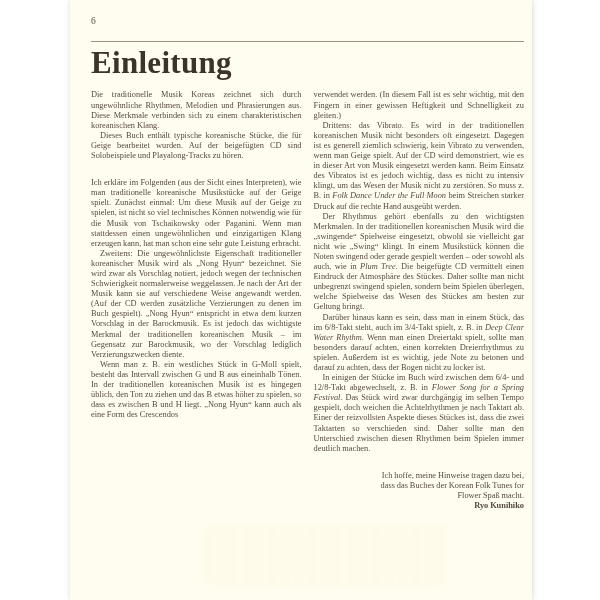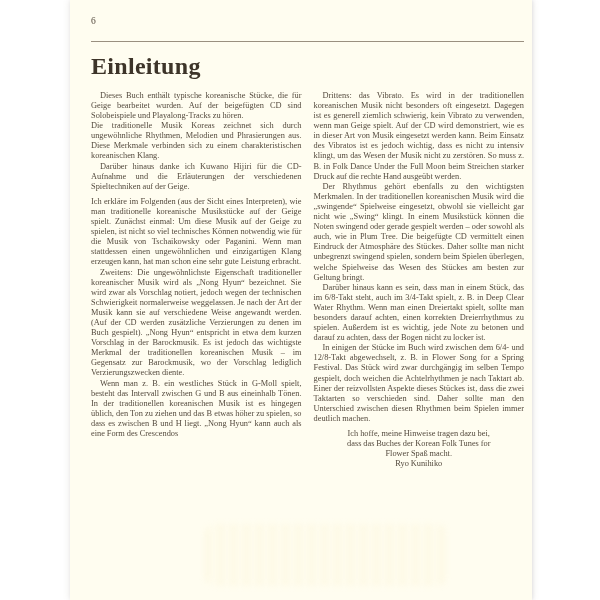--- a/index.html
+++ b/index.html
@@ -23,40 +23,40 @@
     padding:16px 8px 0 21px;
   }
   .page-number{
     font-size:9.5px;color:var(--body-text);line-height:10px;
   }
   .title-rule{
     border:none;border-top:1px solid var(--rule);
     margin:15px 0 0 0;height:0;
   }
   .title{
-    margin:12px 0 0 0;
-    font-size:24px;font-weight:bold;color:var(--title-text);
+    margin:4px 0 0 0;
+    font-size:31px;font-weight:bold;color:var(--title-text);
     letter-spacing:.3px;line-height:1.08;
   }
   .columns{
     display:flex;gap:12px;margin-top:11px;
   }
   .col{flex:1;min-width:0;}
   .para{
     margin:0;
     font-size:8.35px;line-height:10.1px;
     color:var(--body-text);
     text-align:justify;
     word-spacing:-0.2px;
   }
   .para.indent{text-indent:9px;}
-  .para.space-before{margin-top:5px;}
-  .para.left{text-align:center;}
-  .it{}
-  .bd{font-weight:normal;}
+  .para.space-before{margin-top:17px;}
+  .para.left{text-align:right;}
+  .it{font-style:italic;}
+  .bd{font-weight:bold;}
   .bleed{
     position:absolute;left:135px;top:524px;width:242px;height:62px;
     background:
       repeating-linear-gradient(90deg,
         rgba(242,224,160,.30) 0 5px,
         rgba(252,244,210,.10) 5px 13px);
     filter:blur(3px);
     opacity:.55;
     border-radius:10px;
     pointer-events:none;
@@ -64,28 +64,28 @@
 </style>
 </head>
 <body>
 
 <div class="page">
   <div class="page-number">6</div>
   <hr class="title-rule">
   <h1 class="title">Einleitung</h1>
   <div class="columns">
     <div class="col" id="col-left">
+        <p class="para"><span>Die traditionelle Musik Koreas zeichnet sich durch ungewöhnliche Rhythmen, Melodien und Phrasierungen aus. Diese Merkmale verbinden sich zu einem charakteristischen koreanischen Klang.</span></p>
         <p class="para indent"><span>Dieses Buch enthält typische koreanische Stücke, die für Geige bearbeitet wurden. Auf der beigefügten CD sind Solobeispiele und Playalong-Tracks zu hören.</span></p>
-        <p class="para"><span>Die traditionelle Musik Koreas zeichnet sich durch ungewöhnliche Rhythmen, Melodien und Phrasierungen aus. Diese Merkmale verbinden sich zu einem charakteristischen koreanischen Klang.</span></p>
-        <p class="para indent"><span>Darüber hinaus danke ich Kuwano Hijiri für die CD-Aufnahme und die Erläuterungen der verschiedenen Spieltechniken auf der Geige.</span></p>
         <p class="para space-before"><span>Ich erkläre im Folgenden (aus der Sicht eines Interpreten), wie man traditionelle koreanische Musikstücke auf der Geige spielt. Zunächst einmal: Um diese Musik auf der Geige zu spielen, ist nicht so viel technisches Können notwendig wie für die Musik von Tschaikowsky oder Paganini. Wenn man stattdessen einen ungewöhnlichen und einzigartigen Klang erzeugen kann, hat man schon eine sehr gute Leistung erbracht.</span></p>
         <p class="para indent"><span>Zweitens: Die ungewöhnlichste Eigenschaft traditioneller koreanischer Musik wird als „Nong Hyun“ bezeichnet. Sie wird zwar als Vorschlag notiert, jedoch wegen der technischen Schwierigkeit normalerweise weggelassen. Je nach der Art der Musik kann sie auf verschiedene Weise angewandt werden. (Auf der CD werden zusätzliche Verzierungen zu denen im Buch gespielt). „Nong Hyun“ entspricht in etwa dem kurzen Vorschlag in der Barockmusik. Es ist jedoch das wichtigste Merkmal der traditionellen koreanischen Musik – im Gegensatz zur Barockmusik, wo der Vorschlag lediglich Verzierungszwecken diente.</span></p>
         <p class="para indent"><span>Wenn man z. B. ein westliches Stück in G-Moll spielt, besteht das Intervall zwischen G und B aus eineinhalb Tönen. In der traditionellen koreanischen Musik ist es hingegen üblich, den Ton zu ziehen und das B etwas höher zu spielen, so dass es zwischen B und H liegt. „Nong Hyun“ kann auch als eine Form des Crescendos</span></p>
       </div>
     <div class="col" id="col-right">
+        <p class="para"><span>verwendet werden. (In diesem Fall ist es sehr wichtig, mit den Fingern in einer gewissen Heftigkeit und Schnelligkeit zu gleiten.)</span></p>
         <p class="para indent"><span>Drittens: das Vibrato. Es wird in der traditionellen koreanischen Musik nicht besonders oft eingesetzt. Dagegen ist es generell ziemlich schwierig, kein Vibrato zu verwenden, wenn man Geige spielt. Auf der CD wird demonstriert, wie es in dieser Art von Musik eingesetzt werden kann. Beim Einsatz des Vibratos ist es jedoch wichtig, dass es nicht zu intensiv klingt, um das Wesen der Musik nicht zu zerstören. So muss z. B. in </span><span class="it">Folk Dance Under the Full Moon</span><span> beim Streichen starker Druck auf die rechte Hand ausgeübt werden.</span></p>
         <p class="para indent"><span>Der Rhythmus gehört ebenfalls zu den wichtigsten Merkmalen. In der traditionellen koreanischen Musik wird die „swingende“ Spielweise eingesetzt, obwohl sie vielleicht gar nicht wie „Swing“ klingt. In einem Musikstück können die Noten swingend oder gerade gespielt werden – oder sowohl als auch, wie in </span><span class="it">Plum Tree</span><span>. Die beigefügte CD vermittelt einen Eindruck der Atmosphäre des Stückes. Daher sollte man nicht unbegrenzt swingend spielen, sondern beim Spielen überlegen, welche Spielweise das Wesen des Stückes am besten zur Geltung bringt.</span></p>
         <p class="para indent"><span>Darüber hinaus kann es sein, dass man in einem Stück, das im 6/8-Takt steht, auch im 3/4-Takt spielt, z. B. in </span><span class="it">Deep Clear Water Rhythm</span><span>. Wenn man einen Dreiertakt spielt, sollte man besonders darauf achten, einen korrekten Dreierrhythmus zu spielen. Außerdem ist es wichtig, jede Note zu betonen und darauf zu achten, dass der Bogen nicht zu locker ist.</span></p>
         <p class="para indent"><span>In einigen der Stücke im Buch wird zwischen dem 6/4- und 12/8-Takt abgewechselt, z. B. in </span><span class="it">Flower Song for a Spring Festival</span><span>. Das Stück wird zwar durchgängig im selben Tempo gespielt, doch weichen die Achtelrhythmen je nach Taktart ab. Einer der reizvollsten Aspekte dieses Stückes ist, dass die zwei Taktarten so verschieden sind. Daher sollte man den Unterschied zwischen diesen Rhythmen beim Spielen immer deutlich machen.</span></p>
         <p class="para space-before left"><span>Ich hoffe, meine Hinweise tragen dazu bei,</span></p>
         <p class="para left"><span>dass das Buches der Korean Folk Tunes for</span></p>
         <p class="para left"><span>Flower Spaß macht.</span></p>
         <p class="para left"><span class="bd">Ryo Kunihiko</span></p>
       </div>
   </div>

